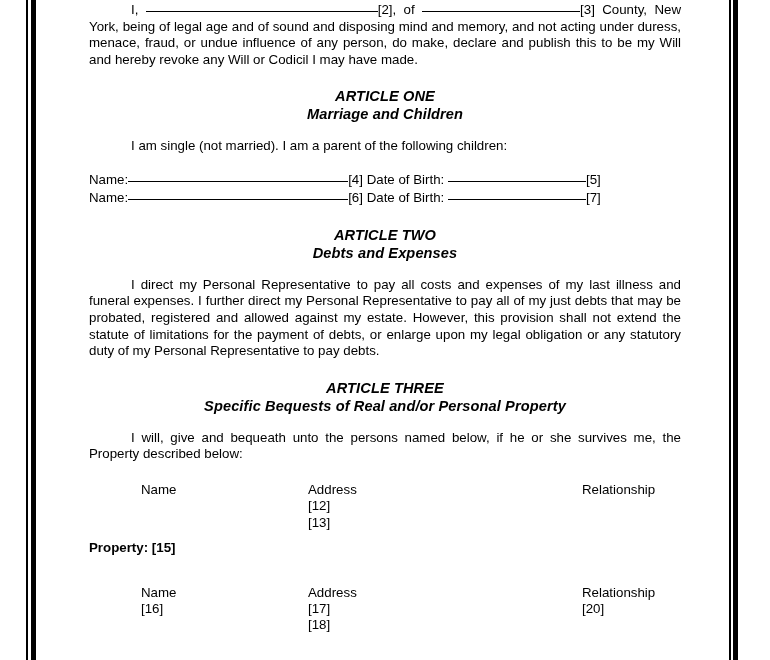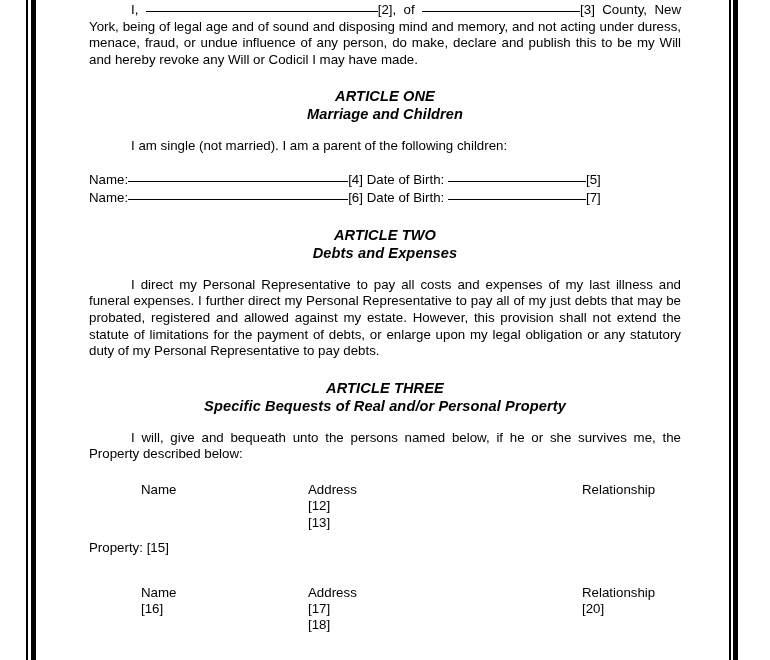--- a/index.html
+++ b/index.html
@@ -122,21 +122,21 @@
     line-height: 16.4px;
     position: relative;
   }
   .bq-row {
     position: relative;
     height: 16.4px;
   }
   .bq-col-name { position: absolute; left: 12px;   top: 0; margin-left: 40px; }
   .bq-col-addr { position: absolute; left: 219px; top: 0; }
   .bq-col-rel  { position: absolute; left: 449px; top: 0; margin-left: 44px; }
-  .bq-property { position: relative; }
+  .bq-property { position: relative; font-weight: bold; }
 </style>
 </head>
 <body>
 
 <div id="page">
 
   <div class="page-border left">
     <div class="rule-thin"></div>
     <div class="rule-thick"></div>
   </div>

